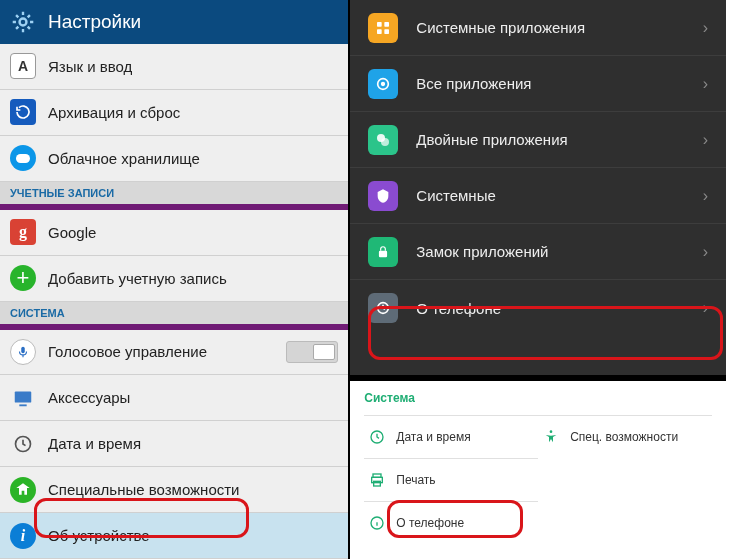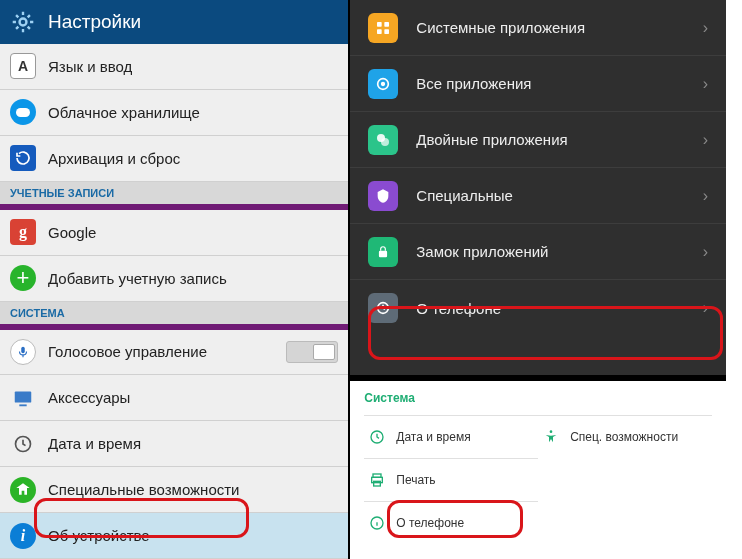--- a/index.html
+++ b/index.html
@@ -65,31 +65,31 @@
           <path d="M12 2.5v3M12 18.5v3M21.5 12h-3M5.5 12h-3M18.4 5.6l-2.1 2.1M7.7 16.3l-2.1 2.1M18.4 18.4l-2.1-2.1M7.7 7.7 5.6 5.6"></path>
         </svg>
       <span>Настройки</span>
     </div>
 
     <div class="left-item">
       <span class="icon-box icon-lang">A</span>
       <span>Язык и ввод</span>
     </div>
     <div class="left-item">
-      <span class="icon-box icon-cloud"></span>
-      <span>Облачное хранилище</span>
-    </div>
-    <div class="left-item">
       <span class="icon-box icon-backup">
         <svg width="16" height="16" viewBox="0 0 24 24" fill="none" stroke="#fff" stroke-width="2.5">
             <path d="M3 12a9 9 0 1 0 3-6.7"></path>
             <path d="M3 4v5h5"></path>
           </svg>
       </span>
       <span>Архивация и сброс</span>
+    </div>
+    <div class="left-item">
+      <span class="icon-box icon-cloud"></span>
+      <span>Облачное хранилище</span>
     </div>
 
     <div class="left-section-header">УЧЕТНЫЕ ЗАПИСИ</div>
 
     <div class="left-item">
       <span class="icon-box icon-google">g</span>
       <span>Google</span>
     </div>
     <div class="left-item">
       <span class="icon-box icon-add">+</span>
@@ -174,21 +174,21 @@
         </span>
         <span>Двойные приложения</span>
         <span class="chevron">›</span>
       </div>
       <div class="dark-item">
         <span class="dark-icon di-perm">
           <svg width="16" height="16" viewBox="0 0 24 24" fill="#fff">
               <path d="M12 2 4 6v6c0 5 3.4 9.3 8 10 4.6-.7 8-5 8-10V6z"></path>
             </svg>
         </span>
-        <span>Специальные</span>
+        <span>Системные</span>
         <span class="chevron">›</span>
       </div>
       <div class="dark-item">
         <span class="dark-icon di-lock">
           <svg width="14" height="14" viewBox="0 0 24 24" fill="#fff">
               <rect x="5" y="10" width="14" height="11" rx="2"></rect>
               <path d="M8 10V7a4 4 0 0 1 8 0v3" fill="none" stroke="#fff" stroke-width="2"></path>
             </svg>
         </span>
         <span>Замок приложений</span>

